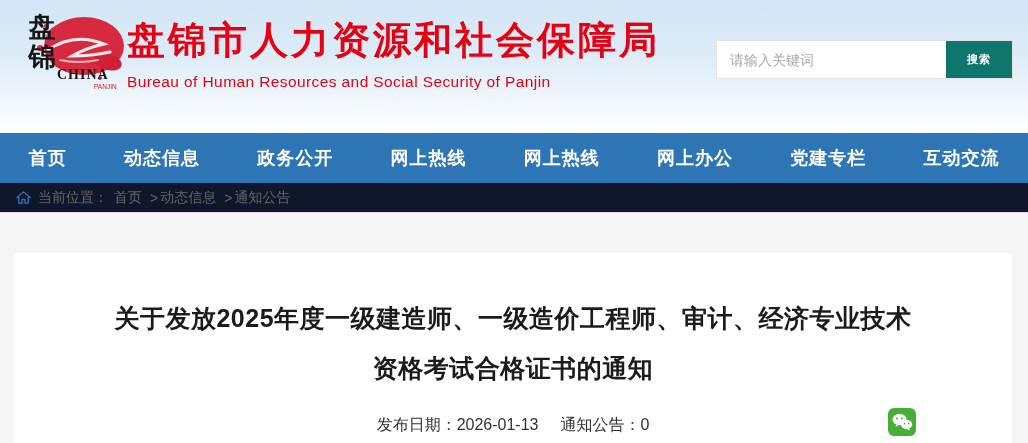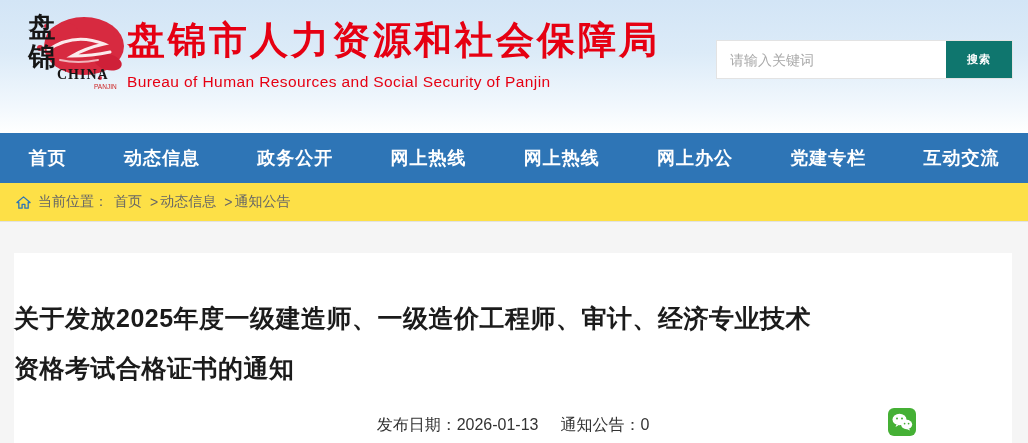--- a/index.html
+++ b/index.html
@@ -43,34 +43,34 @@
   .nav {
     height:50px; background:#2e75b6;
     display:flex; justify-content:space-around; align-items:center;
   }
   .nav a {
     color:#fff; font-size:18px; font-weight:bold; text-decoration:none;
     letter-spacing:1px; cursor:pointer;
   }
   
   .breadcrumb {
-    height:39px; background:#fde047; border-bottom:1px solid #e2e2e2;
+    height:30px; background:#0f172a; border-bottom:1px solid #e2e2e2;
     display:flex; align-items:center; padding:12px 16px;
     font-size:14px; color:#666;
   }
   .breadcrumb .home-ico { margin-right:7px; display:inline-flex; }
   .breadcrumb a { color:#666; text-decoration:none; cursor:pointer; }
   .breadcrumb .sep { margin:0 2px 0 8px; color:#666; }
   
   .card {
     position:absolute; left:14px; top:253px; width:998px; height:230px;
     background:#ffffff;
   }
   .article-title {
-    margin-top:40px; 
+    margin-top:40px; text-align:center;
     font-size:25px; font-weight:bold; color:#1b1b1b; line-height:50px;
     letter-spacing:0.5px;
   }
   .article-meta {
     margin-top:22px;
     display:flex; justify-content:center; align-items:center; gap:22px;
     font-size:16px; color:#333;
   }
   .wechat {
     position:absolute; right:96px; top:155px; width:28px; height:28px; cursor:pointer;

